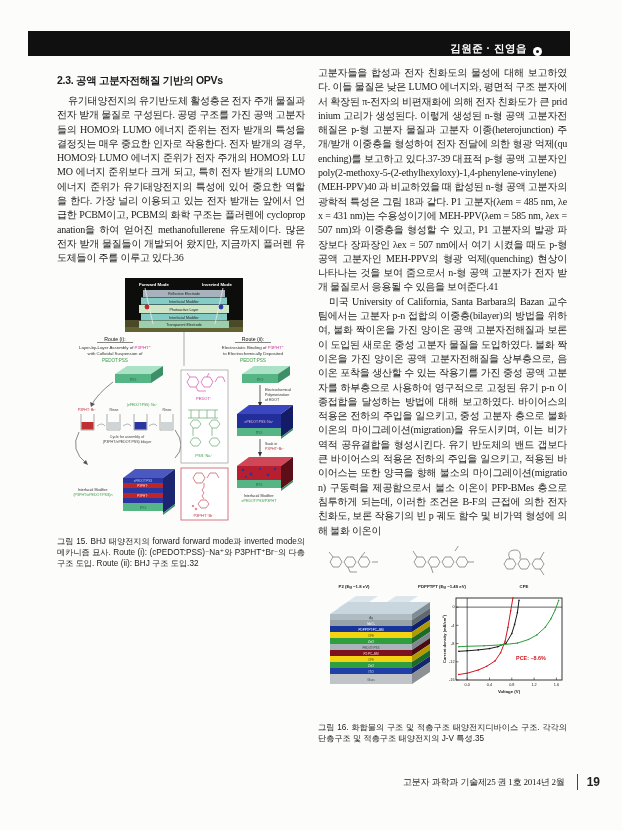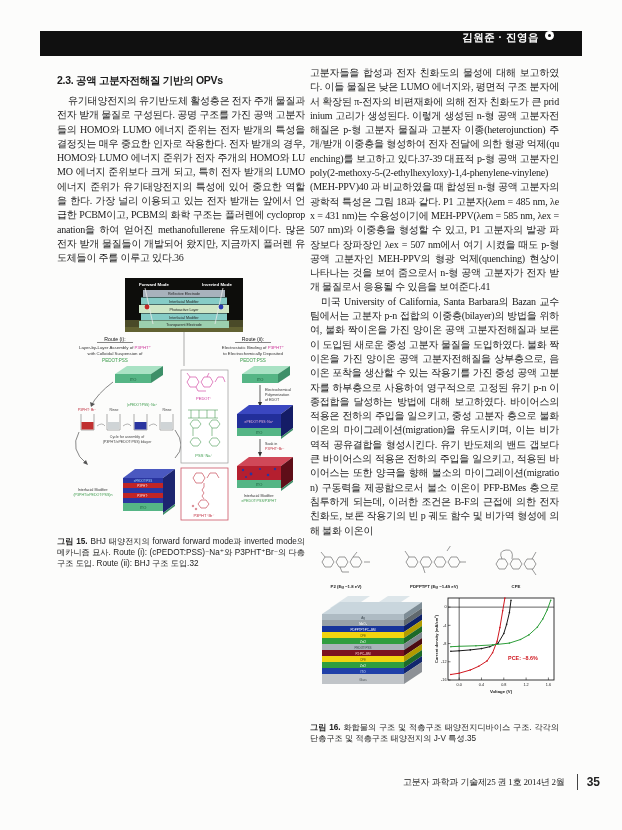--- a/index.html
+++ b/index.html
@@ -1,35 +1,35 @@
 <!DOCTYPE html>
 <html><head>
 <meta charset="utf-8">
 <style>
   html,body{margin:0;padding:0;background:#e8e8e6;}
   .page{position:relative;width:622px;height:830px;background:#fcfcfb;margin:0 auto;overflow:hidden;
         font-family:"Liberation Serif","DejaVu Serif",serif;color:#1a1a1a;}
-  .header-bar{position:absolute;left:40px;top:31px;width:542px;height:25px;background:#101010;
-        display:flex;align-items:flex-start;justify-content:flex-end;padding-right:28px;box-sizing:border-box;}
+  .header-bar{position:absolute;left:28px;top:31px;width:542px;height:25px;background:#101010;
+        display:flex;align-items:flex-end;justify-content:flex-end;padding-right:28px;box-sizing:border-box;}
   .header-authors{color:#fff;font-family:"Liberation Sans","DejaVu Sans",sans-serif;
         font-size:10.5px;font-weight:bold;letter-spacing:0.5px;}
   .circle-icon{width:9px;height:9px;border-radius:50%;background:#fff;margin-left:6px;position:relative;}
   .circle-icon::after{content:"";position:absolute;left:3px;top:3px;width:3px;height:3px;border-radius:50%;background:#101010;}
   .col{position:absolute;top:66px;}
   .col-left{left:57px;width:248px;}
-  .col-right{left:310px;width:249px;}
+  .col-right{left:318px;width:249px;}
   .body-text{font-size:10px;line-height:14.3px;text-align:justify;word-break:break-all;
         letter-spacing:-0.2px;margin:0;}
   .indent{text-indent:11px;}
   .section-heading{font-family:"Liberation Sans","DejaVu Sans",sans-serif;font-weight:bold;
         font-size:10.5px;margin:8px 0 6px 0;letter-spacing:-0.3px;}
   .figure{margin-top:12px;}
   .caption{font-family:"Liberation Sans","DejaVu Sans",sans-serif;font-size:8.2px;line-height:11px;
         text-align:justify;color:#222;margin:4px 0 0 0;word-break:break-all;}
-  .caption b{font-weight:bold;margin-top:46px;}
+  .caption b{font-weight:normal;margin-top:46px;}
   .footer{position:absolute;top:774px;right:22px;display:flex;align-items:center;
         font-family:"Liberation Sans","DejaVu Sans",sans-serif;font-size:9px;color:#222;}
   .footer .journal{letter-spacing:-0.2px;}
   .footer .issue{margin-right:10px;letter-spacing:-0.2px;font-family:Liberation Serif, serif;}
   .footer .divider{width:1px;height:16px;background:#444;margin:0 9px 0 2px;}
   .footer .pagenum{font-weight:bold;font-size:12px;}
   svg text{font-family:"Liberation Sans","DejaVu Sans",sans-serif;}
 </style>
 </head>
 <body>
@@ -353,16 +353,16 @@
         </g>
       </svg>
       <p class="caption"><b>그림 16.</b> <span>화합물의 구조 및 적층구조 태양전지디바이스 구조. 각각의 단층구조 및 적층구조 태양전지의 J-V 특성.35</span></p>
     </div>
   </div>
 
   <div class="footer">
     <span class="journal">고분자 과학과 기술</span>
     <span class="issue">제25 권 1호 2014년 2월</span>
     <span class="divider"></span>
-    <span class="pagenum">35</span>
+    <span class="pagenum">19</span>
   </div>
 
 </div>
 
 </body></html>

